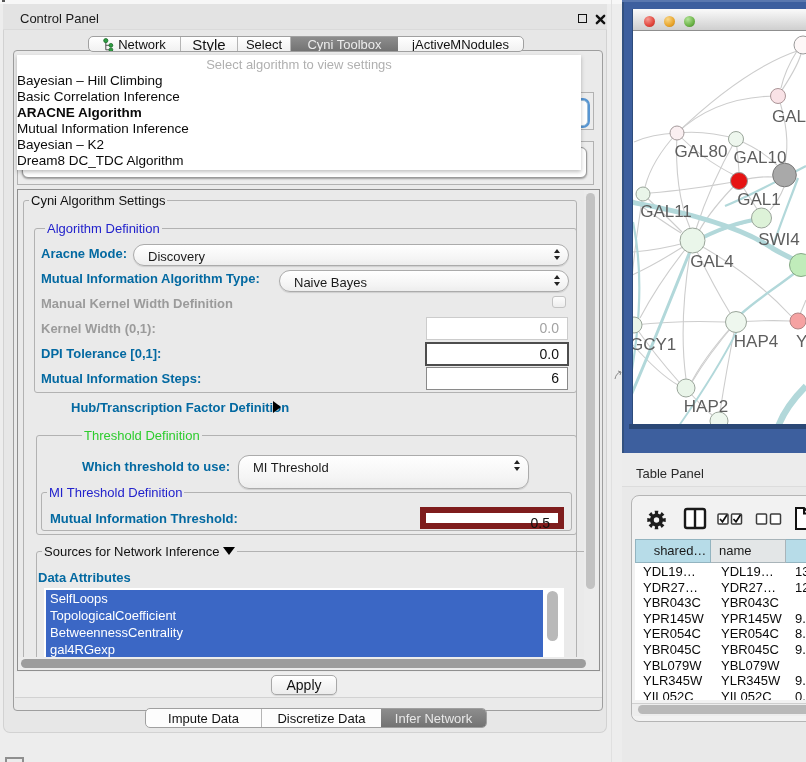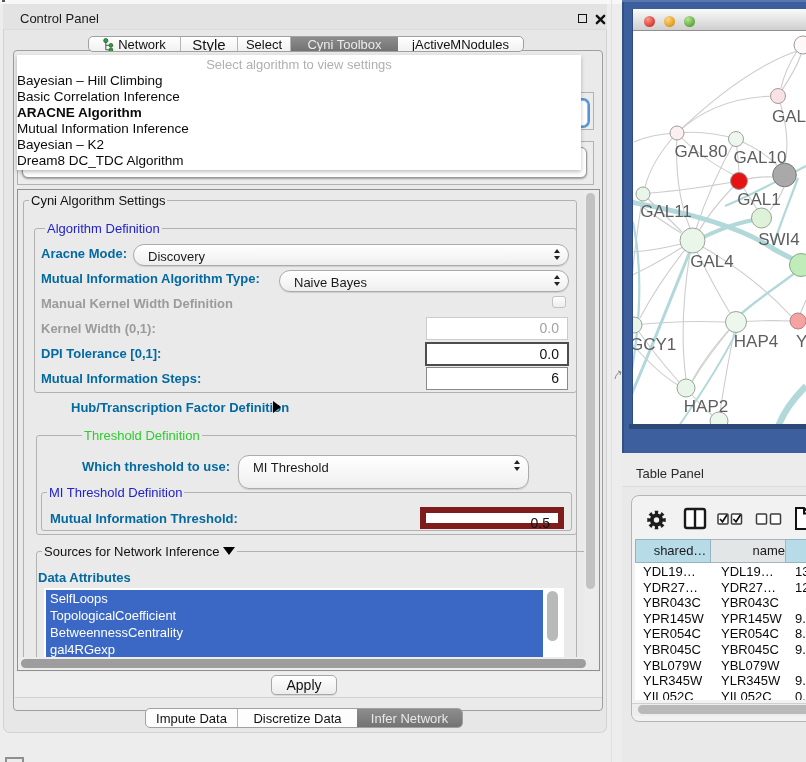--- a/index.html
+++ b/index.html
@@ -140,21 +140,21 @@
 
 <div class="abs" style="left:0;bottom:0;width:566px;height:13px;background:#ececec;"></div>
 <div class="abs" style="left:3px;bottom:2px;width:565px;height:9px;background:#9d9d9d;border-radius:5px;"></div>
 </div>
 
 <div class="abs" style="left:15px;top:672px;width:587px;height:26px;background:#eeeeee;border-bottom:1px solid #d2d2d2;"></div>
 
 <div class="abs" style="left:271px;top:675px;width:66px;height:20px;border:1px solid #a8a8a8;border-radius:5px;background:linear-gradient(#ffffff,#ececec);font-size:14px;color:#111;text-align:center;line-height:19px;box-shadow:0 1px 1px rgba(0,0,0,0.1);">Apply</div>
 
 <div class="abs" style="left:145px;top:708px;height:20px;border:1px solid #a0a0a0;border-radius:5px;background:#fdfdfd;display:flex;overflow:hidden;">
-  <div style="width:92px;display:flex;align-items:center;justify-content:center;font-size:13px;color:#111;border-right:1px solid #b5b5b5;">Impute Data</div>
+  <div style="width:116px;display:flex;align-items:center;justify-content:center;font-size:13px;color:#111;border-right:1px solid #b5b5b5;">Impute Data</div>
   <div style="width:119px;display:flex;align-items:center;justify-content:center;font-size:13px;color:#111;">Discretize Data</div>
   <div style="width:105px;display:flex;align-items:center;justify-content:center;font-size:13px;color:#e8e8e8;background:linear-gradient(#8d8d8d,#737373);">Infer Network</div>
 </div>
 
 <div class="abs" style="left:5px;top:757px;width:19px;height:10px;border:2px solid #8f8f8f;background:#ececec;"></div>
 
 <div class="abs" style="left:611px;top:0;width:1px;height:762px;background:#e0e0e0;"></div>
 
 <div class="abs" style="left:622px;top:0;width:184px;height:453px;background:#3d5f9e;"></div>
 <div class="abs" style="left:622px;top:0;width:1.5px;height:453px;background:#33517f;"></div>
@@ -274,21 +274,21 @@
       <path d="M719,518 L721.5,520.8 L726,513.8"></path>
       <path d="M732.5,518 L735,520.8 L739.5,513.8"></path>
     </g>
     <g fill="#fff" stroke="#111" stroke-width="2">
       <path d="M795,507 L803,507 L808.5,512.5 L808.5,528 L795,528 Z"></path>
       <path d="M803,507 L803,512.5 L808.5,512.5" fill="none"></path>
     </g>
   </svg>
 
   <div class="abs" style="left:3px;top:43px;width:76px;height:24px;background:#b7dce8;border:1px solid #93b4c0;font-size:13px;color:#1a1a1a;text-align:center;line-height:22px;padding-left:14px;">shared…</div>
-  <div class="abs" style="left:79px;top:43px;width:75px;height:24px;background:#e3e6e7;border:1px solid #a9b4b9;border-left:none;font-size:13px;color:#1a1a1a;text-align:right;line-height:22px;padding-left:8px;">name</div>
+  <div class="abs" style="left:79px;top:43px;width:75px;height:24px;background:#e3e6e7;border:1px solid #a9b4b9;border-left:none;font-size:13px;color:#1a1a1a;text-align:left;line-height:22px;padding-left:8px;">name</div>
   <div class="abs" style="left:154px;top:43px;width:26px;height:24px;background:#b7dce8;border:1px solid #93b4c0;border-left:none;"></div>
 
   <div class="abs" style="left:3px;top:67px;width:177px;height:137px;background:#fff;overflow:hidden;font-size:13px;color:#0a0a0a;line-height:15.6px;white-space:pre;">
     <div class="abs" style="left:8px;top:1px;">YDL19…<br>YDR27…<br>YBR043C<br>YPR145W<br>YER054C<br>YBR045C<br>YBL079W<br>YLR345W<br>YIL052C</div>
     <div class="abs" style="left:86px;top:1px;">YDL19…<br>YDR27…<br>YBR043C<br>YPR145W<br>YER054C<br>YBR045C<br>YBL079W<br>YLR345W<br>YIL052C</div>
     <div class="abs" style="left:160px;top:1px;">13.<br>12.<br><br>9.3<br>8.4<br>9.8<br><br>9.5<br>0.2</div>
   </div>
 
   <div class="abs" style="left:0;top:207px;width:180px;height:13px;background:#ededed;border-top:1px solid #cfcfcf;"></div>
   <div class="abs" style="left:6px;top:209px;width:172px;height:9px;background:#b9b9b9;border-radius:5px;"></div>

